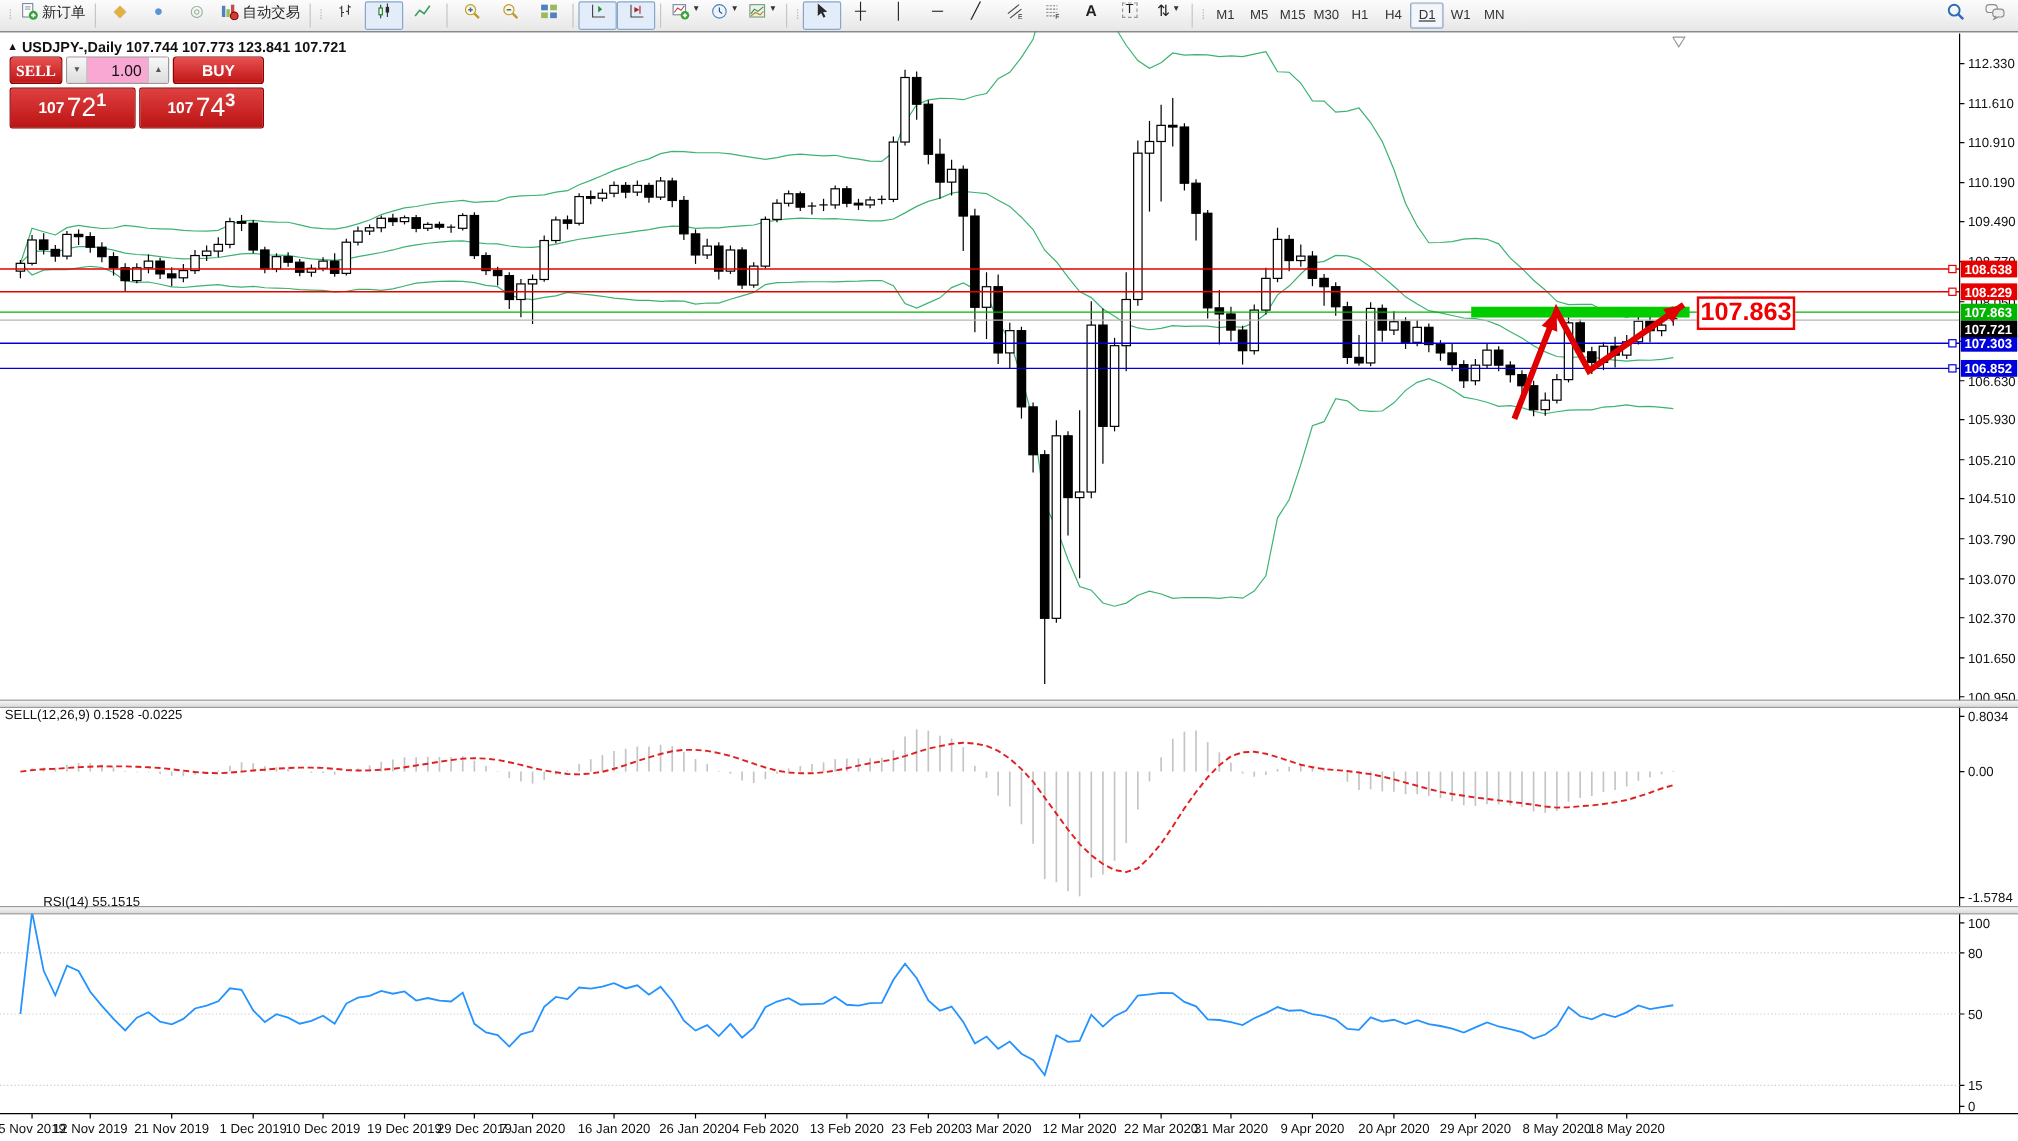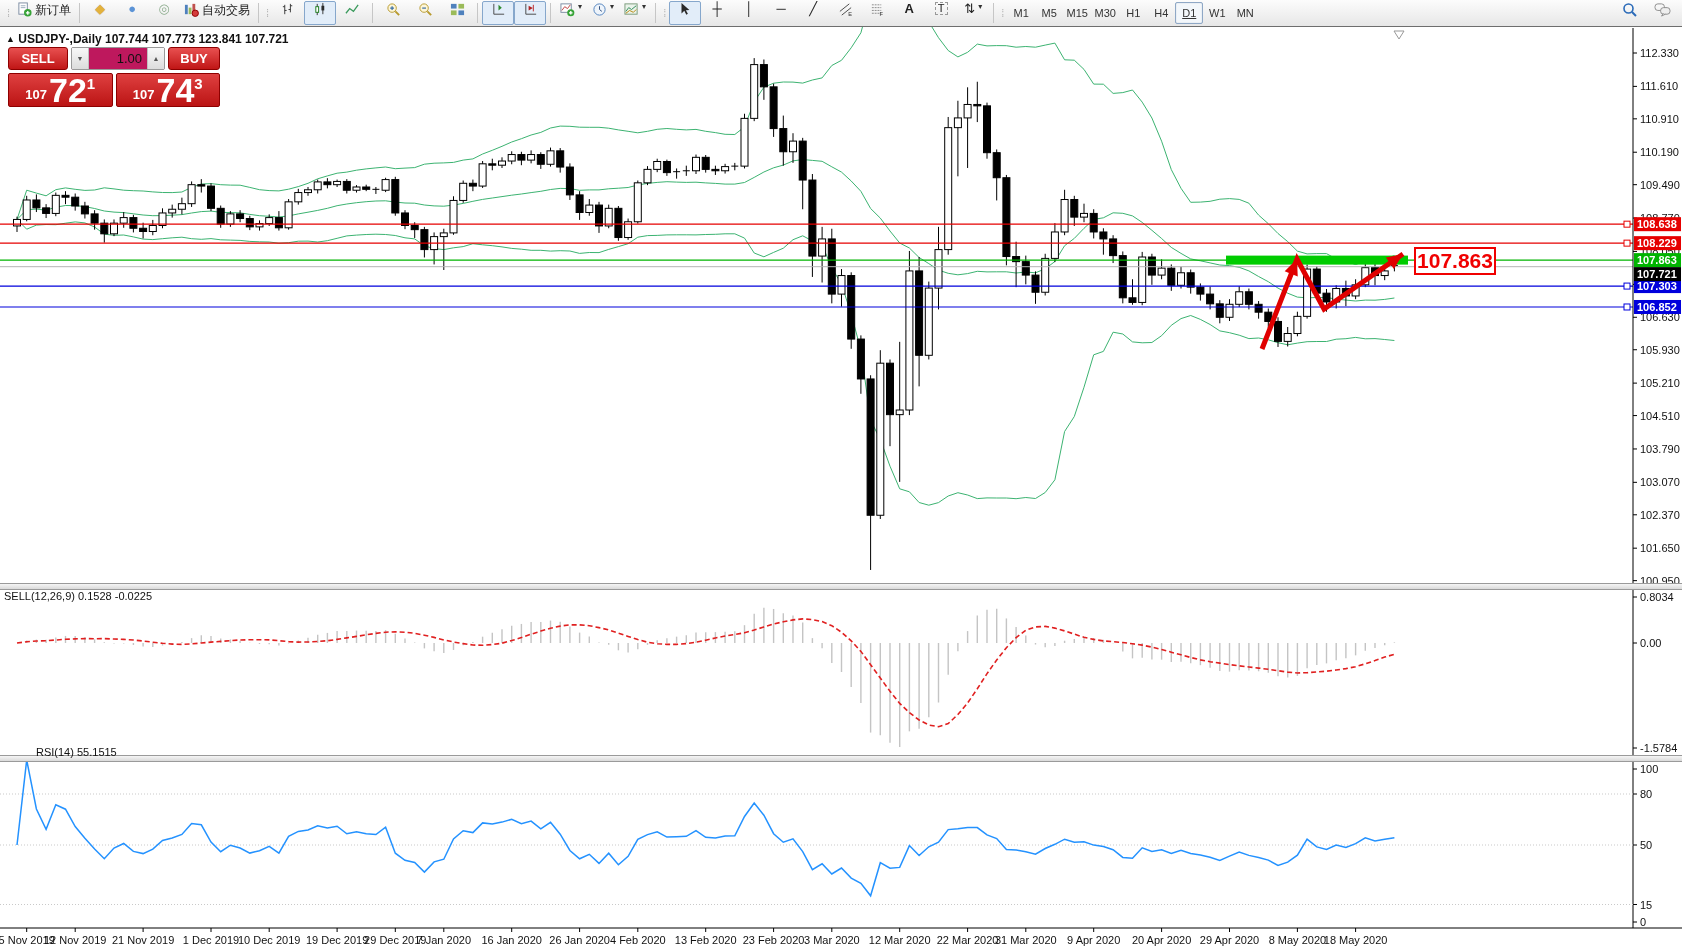--- a/index.html
+++ b/index.html
@@ -35,32 +35,32 @@
   .anno-text{left:1404px;top:198px;font-size:30px;font-weight:bold;color:#00d400;
     text-shadow:2px 2px 0 #262626;letter-spacing:2px;white-space:nowrap;}
   .level-box{left:1414px;top:247px;width:78px;height:24px;border:2px solid #f00000;background:#ffffff;
     color:#f00000;font-size:21px;font-weight:bold;display:flex;align-items:center;justify-content:center;}
 
   
   .order-panel{left:8px;top:47px;width:212px;}
   .op-row1{display:flex;height:23px;gap:3px;}
   .op-btn{flex:0 0 auto;display:flex;align-items:center;justify-content:center;color:#fff;font-weight:bold;
     font-size:13px;background:linear-gradient(#e85050,#c01616);border:1px solid #8e0000;border-radius:3px;box-sizing:border-box;}
-  .op-sell{width:60px;}.op-buy{width:52px;}
-  .op-spin{flex:1;display:flex;border:1px solid #9a9a9a;border-radius:2px;background:#be185d;box-sizing:border-box;}
+  .op-sell{width:44px;font-family:Liberation Serif, serif;}.op-buy{width:76px;}
+  .op-spin{flex:1;display:flex;border:1px solid #9a9a9a;border-radius:2px;background:#f9a8d4;box-sizing:border-box;}
   .op-spin .sbtn{width:16px;display:flex;align-items:center;justify-content:center;font-size:7px;color:#555;
     background:linear-gradient(#f8f8f8,#dcdcdc);}
   .op-spin .sbtn.left{border-right:1px solid #c0c0c0;}
   .op-spin .sbtn.right{border-left:1px solid #c0c0c0;}
   .op-spin .val{flex:1;display:flex;align-items:center;justify-content:flex-end;padding-right:5px;font-size:13px;color:#111;}
   .op-row2{display:flex;height:34px;gap:3px;margin-top:3px;}
-  .op-price{flex:1;display:flex;align-items:flex-end;justify-content:center;color:#fff;
+  .op-price{flex:1;display:flex;align-items:center;justify-content:center;color:#fff;
     background:linear-gradient(#df4040,#bb1414);border:1px solid #8e0000;border-radius:2px;padding-bottom:1px;box-sizing:border-box;}
   .op-price .base{font-size:13px;font-weight:bold;margin-right:2px;line-height:20px;}
-  .op-price .big{font-size:34px;font-weight:bold;line-height:30px;}
+  .op-price .big{font-size:22px;font-weight:normal;line-height:30px;}
   .op-price .sup{font-size:15px;font-weight:bold;line-height:15px;align-self:flex-start;margin-top:2px;}
 
   .micon{display:inline-block;}
 </style>
 </head>
 <body>
 
 <div id="app">
 
   <div class="toolbar">

